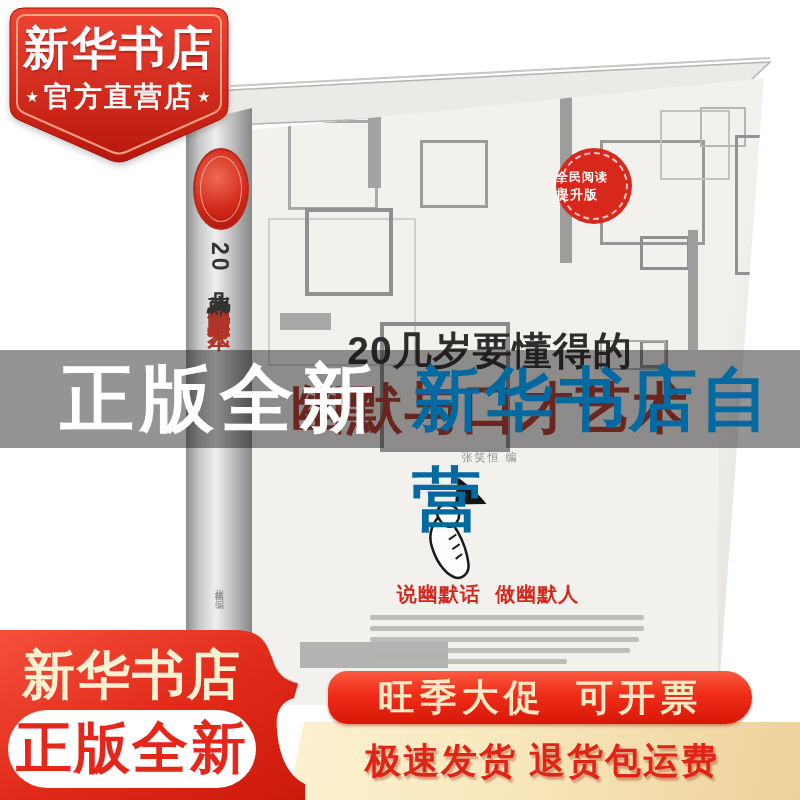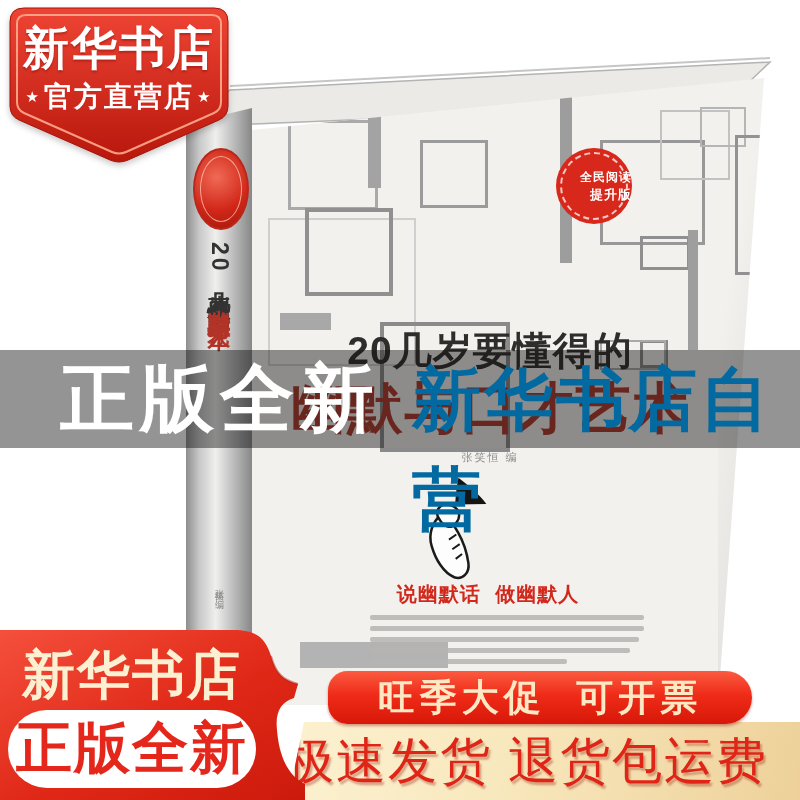--- a/index.html
+++ b/index.html
@@ -26,21 +26,21 @@
     writing-mode:vertical-rl;text-orientation:mixed;
     font-size:9px;color:#8a8a8a;letter-spacing:2px;}
 
   
   #cover{left:252px;top:78px;width:512px;height:627px;z-index:2;background:#f2f1ee;
     clip-path:polygon(0 52px,100% 0,91% 100%,0 100%);}
   .sq{position:absolute;box-sizing:border-box;}
   #cover-edge-shade{right:0;top:0;bottom:0;width:46px;
     background:linear-gradient(100deg,rgba(0,0,0,0) 30%,rgba(100,100,100,.16) 100%);}
   #cover-badge{left:304px;top:70px;width:76px;height:76px;border-radius:50%;background:#d7281b;
-    display:flex;flex-direction:column;align-items:flex-end;justify-content:center;gap:0;}
+    display:flex;flex-direction:column;align-items:flex-start;justify-content:center;gap:0;}
   #cover-badge .ring{position:absolute;left:4px;top:4px;right:4px;bottom:4px;border-radius:50%;
     border:2px dashed rgba(255,255,255,.75);}
   #cover-badge .l1{font-size:12px;font-weight:700;color:#fff;letter-spacing:1px;}
   #cover-badge .l2{font-size:13px;font-weight:900;color:#fff;letter-spacing:1px;}
   #cover-subtitle{left:0;top:246px;width:100%;text-align:center;transform:translateX(-18px);
     font-size:39px;font-weight:700;color:#2f2d2b;letter-spacing:1px;}
   #cover-title{left:0;top:294px;width:100%;text-align:center;transform:translateX(-18px);
     font-size:55px;font-weight:900;color:#b1382b;letter-spacing:2px;}
   #cover-author{left:0;top:372px;width:100%;text-align:center;transform:translateX(-18px);
     font-size:11px;color:#8f8d8a;letter-spacing:2px;}
@@ -52,22 +52,22 @@
 
   
   #mid-banner{left:0;top:350px;width:800px;height:98px;z-index:5;background:rgba(18,18,18,.45);}
   #mid-left{left:60px;top:0;line-height:98px;font-size:74px;font-weight:900;color:#fff;letter-spacing:6px;}
   #mid-right{left:412px;top:0;line-height:100px;font-size:69px;font-weight:900;color:#0369a1;letter-spacing:3px;}
 
   
   #ship-banner{left:258px;top:722px;width:542px;height:78px;z-index:6;
     clip-path:polygon(46px 0,100% 0,100% 100%,30px 100%);
     background:linear-gradient(100deg,#fcf2d3 0%,#f8e8bd 45%,#eed19a 100%);
-    display:flex;align-items:center;justify-content:flex-start;padding-left:26px;box-sizing:border-box;
-    font-size:50px;font-weight:400;color:#e02517;letter-spacing:2px;
+    display:flex;align-items:center;justify-content:center;padding-left:26px;box-sizing:border-box;
+    font-size:36px;font-weight:700;color:#e02517;letter-spacing:2px;
     text-shadow:2px 3px 2px rgba(150,25,10,.35);white-space:pre;}
 
   
   #bl-panel{left:0;top:630px;width:320px;height:170px;z-index:7;}
   #bl-store{left:0;top:10px;width:264px;text-align:center;
     font-size:53px;font-weight:900;color:#fcf0d2;letter-spacing:2px;}
   #bl-pill{left:8px;top:80px;width:248px;height:78px;background:#ffffff;border-radius:40px;
     display:flex;align-items:center;justify-content:center;
     font-size:56px;font-weight:900;color:#e5271b;letter-spacing:2px;}
 

